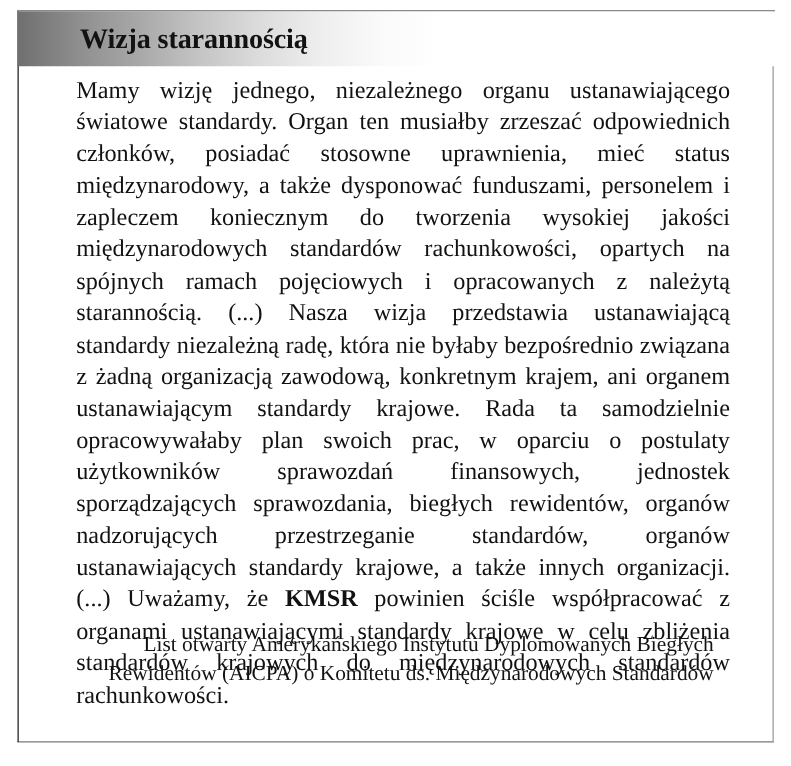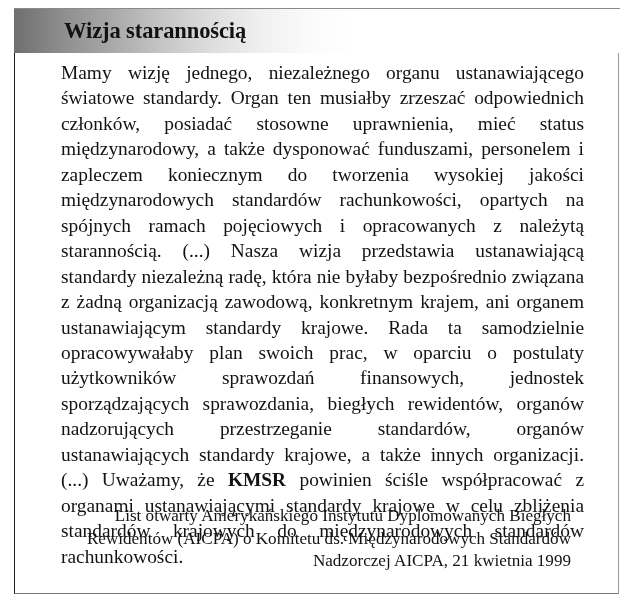--- a/index.html
+++ b/index.html
@@ -129,16 +129,15 @@
 
   <div class="header-title">Wizja starannością</div>
 
   <div class="body-area">
     <p class="body-text"><span>Mamy wizję jednego, niezależnego organu ustanawiającego światowe standardy. Organ ten musiałby zrzeszać odpowiednich członków, posiadać stosowne uprawnienia, mieć status międzynarodowy, a także dysponować funduszami, personelem i zapleczem koniecznym do tworzenia wysokiej jakości międzynarodowych standardów rachunkowości, opartych na spójnych ramach pojęciowych i opracowanych z należytą starannością. (...) Nasza wizja przedstawia ustanawiającą standardy niezależną radę, która nie byłaby bezpośrednio związana z żadną organizacją zawodową, konkretnym krajem, ani organem ustanawiającym standardy krajowe. Rada ta samodzielnie opracowywałaby plan swoich prac, w oparciu o postulaty użytkowników sprawozdań finansowych, jednostek sporządzających sprawozdania, biegłych rewidentów, organów nadzorujących przestrzeganie standardów, organów ustanawiających standardy krajowe, a także innych organizacji. (...) Uważamy, że </span><b>KMSR</b><span> powinien ściśle współpracować z organami ustanawiającymi standardy krajowe w celu zbliżenia standardów krajowych do międzynarodowych standardów rachunkowości.</span></p>
   </div>
 
   <div class="citation">
     <p class="cite-line-1">List otwarty Amerykańskiego Instytutu Dyplomowanych Biegłych</p>
     <p class="cite-line-2">Rewidentów (AICPA) o Komitetu ds. Międzynarodowych Standardów</p>
-    <p class="cite-line-4">Nadzorczej AICPA, 21 kwietnia 1999</p>
   </div>
 
 </div>
 
 </body></html>

